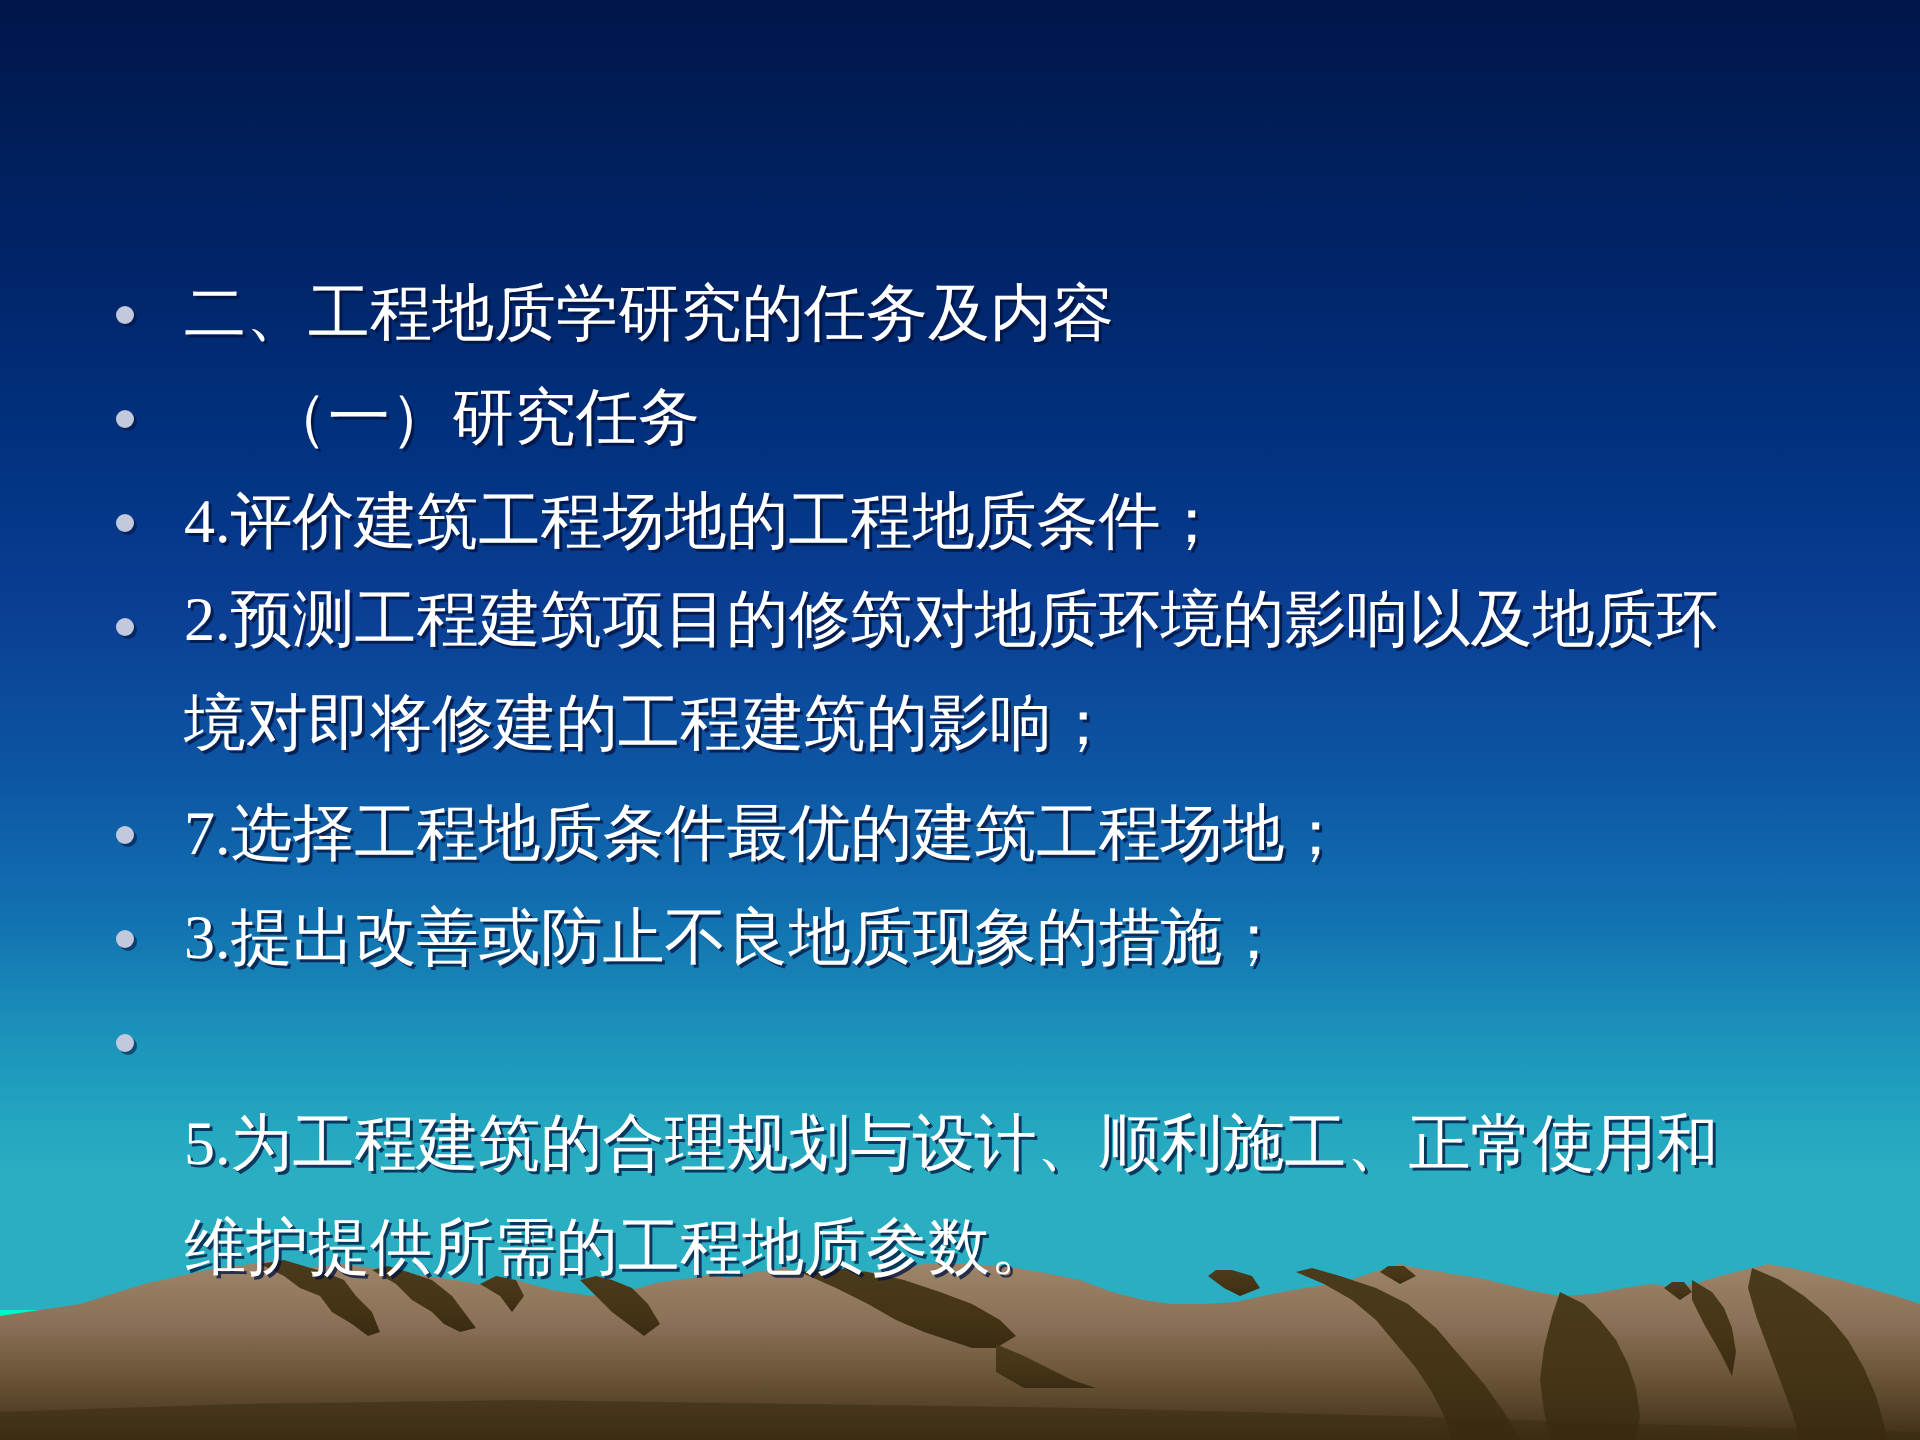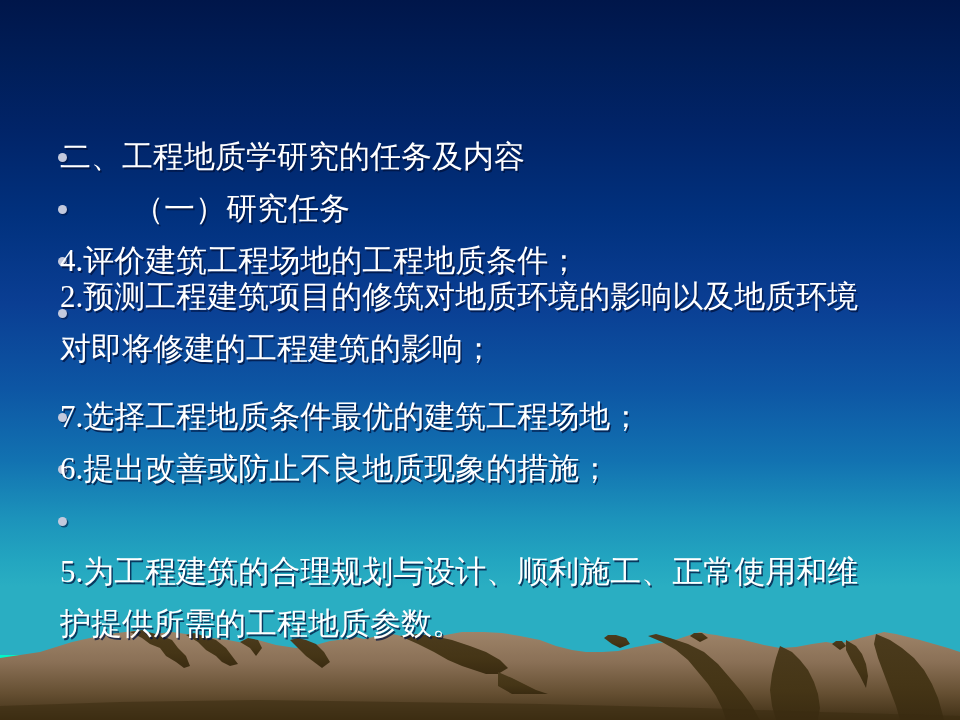--- a/index.html
+++ b/index.html
@@ -77,21 +77,21 @@
     position: absolute;
     left: 58px;
     width: 9px;
     height: 9px;
     border-radius: 50%;
     background: #c3c9dd;
     box-shadow: 1.5px 1.5px 0 rgba(0, 18, 60, 0.55);
   }
   li.bullet .txt {
     display: block;
-    padding-left: 60px;
+    padding-left: 92px;
     padding-right: 40px;
   }
 
   
   li.l1 { font-size: 31px; line-height: 52px; }
   li.l1 .dot { top: 153px; }
   li.l1 .txt { position: absolute; top: 131px; left: 0; }
 
   
   li.l2 { font-size: 31px; line-height: 52px; }
@@ -100,21 +100,21 @@
 
   
   li.l3 { font-size: 31px; line-height: 52px; }
   li.l3 .dot { top: 257px; }
   li.l3 .txt { position: absolute; top: 235px; left: 0; }
 
   
   li.l4 { font-size: 31px; line-height: 52px; }
   li.l4 .dot { top: 309px; }
   li.l4 .txt {
-    position: absolute; top: 271px; left: 0;
+    position: absolute; top: 284px; left: 0;
     width: 920px;
     box-sizing: border-box;
     text-indent: 0;
   }
 
   
   li.l5 { font-size: 31px; line-height: 52px; }
   li.l5 .dot { top: 413px; }
   li.l5 .txt { position: absolute; top: 391px; left: 0; }
 
@@ -220,21 +220,21 @@
         <span class="txt">2.预测工程建筑项目的修筑对地质环境的影响以及地质环境对即将修建的工程建筑的影响；</span>
       </li>
 
       <li class="bullet l5">
         <span class="dot"></span>
         <span class="txt">7.选择工程地质条件最优的建筑工程场地；</span>
       </li>
 
       <li class="bullet l6">
         <span class="dot"></span>
-        <span class="txt">6.提出改善或防止不良地质现象的措施；</span>
+        <span class="txt">3.提出改善或防止不良地质现象的措施；</span>
       </li>
 
       <li class="bullet l7">
         <span class="dot"></span>
         <span class="txt">5.为工程建筑的合理规划与设计、顺利施工、正常使用和维护提供所需的工程地质参数。</span>
       </li>
 
     </ul>
   </div>
 

